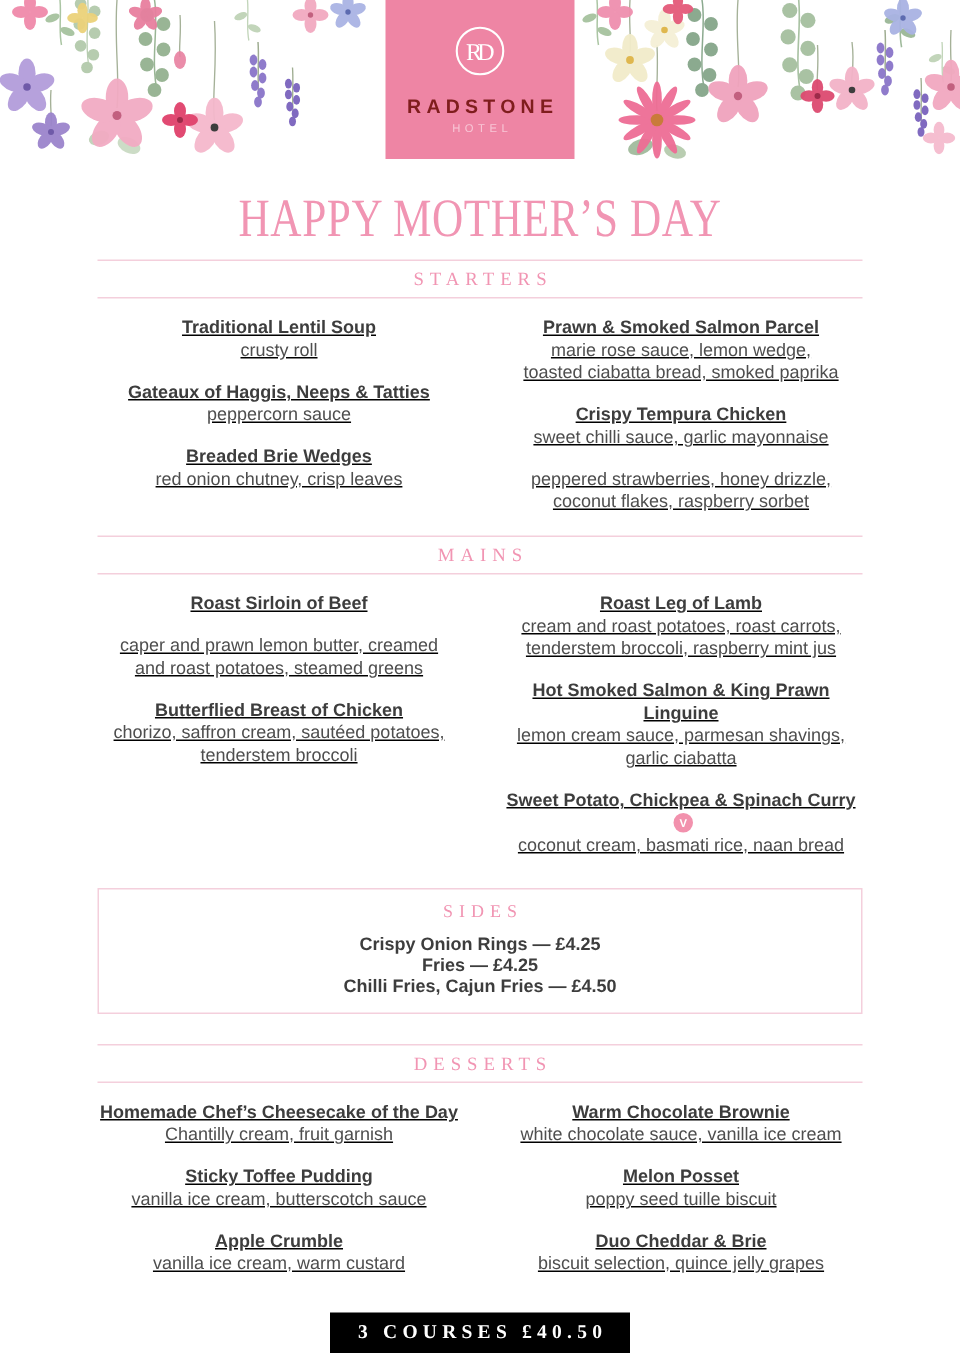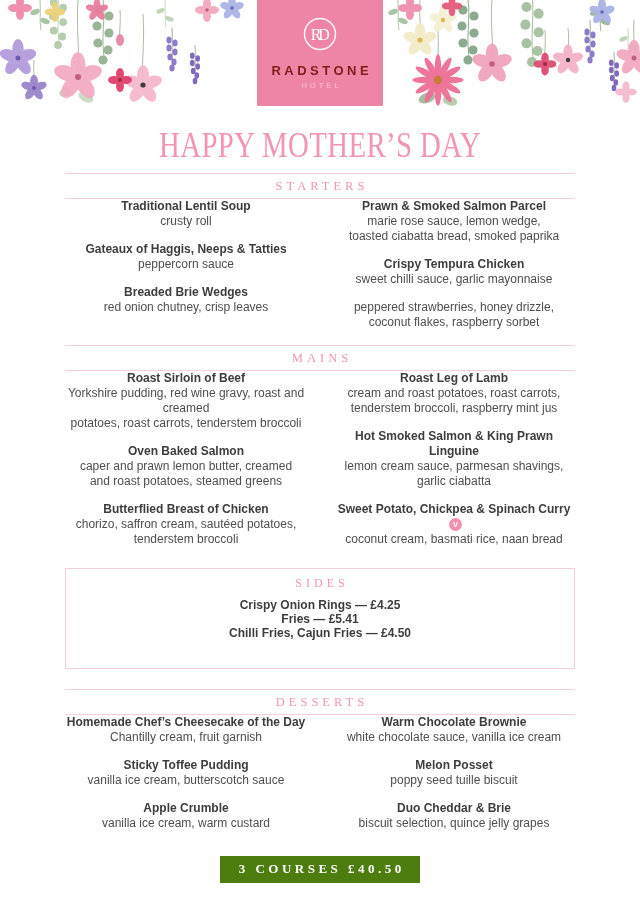--- a/index.html
+++ b/index.html
@@ -28,51 +28,51 @@
     font-family:"Liberation Serif", serif; font-weight:normal;
     font-size:36px; line-height:1; color:#f195b3;
     transform:scaleX(.8); letter-spacing:0.5px;
   }
 
   
   .content { width:510px; margin:0 auto; }
 
   .sec-head {
     border-top:1px solid #f4cfdc; border-bottom:1px solid #f4cfdc;
-    text-align:center; padding:5px 0 4px; 
+    text-align:center; padding:5px 0 4px; margin-bottom:12px;
     font-family:"Liberation Serif", serif; font-size:12.5px;
     letter-spacing:4px; text-indent:4px; color:#f195b3;
   }
   .menu-section { margin-bottom:2px; }
   .cols { display:grid; grid-template-columns:1fr 1fr; column-gap:26px; }
-  .col { text-align:center; }
+  .col { text-align:center;text-decoration:underline; }
   .item { margin-bottom:13px; }
   .item-name { font-size:12px; font-weight:bold; color:#3d3d3d; line-height:15px; }
   .item-desc { font-size:12px; color:#4e4e4e; line-height:15px; white-space:pre-line; }
 
   .badge {
     display:inline-flex; width:13px; height:13px; border-radius:50%;
     background:#f291ad; color:#ffffff; font-size:7.5px; font-weight:bold;
     align-items:center; justify-content:center; vertical-align:1px; margin-left:3px;
     font-family:"Liberation Sans", sans-serif;
   }
 
   
-  .sides-box { border:1px solid #f4cfdc; margin:8px 0 20px; padding:7px 6px 28px; }
+  .sides-box { border:1px solid #f4cfdc; margin:8px 0 20px; padding:7px 6px 11px; }
   .sides-head {
     text-align:center; font-family:"Liberation Serif", serif;
     font-size:12px; letter-spacing:4px; text-indent:4px; color:#f195b3; margin-bottom:7px;
   }
   .sides-row { display:grid; grid-template-columns:1fr; }
   .side-item { text-align:center; font-size:12px; font-weight:bold; color:#3d3d3d; }
 
   
   .offer-wrap { text-align:center; margin-top:12px; }
   .offer-btn {
-    display:inline-block; background:#4d7c0f; color:#ffffff;
+    display:inline-block; background:#000000; color:#ffffff;
     font-family:"Liberation Serif", serif; font-size:13px; font-weight:bold;
     letter-spacing:3.5px; text-indent:3.5px; padding:5px 15px 6px; border:none;
   }
 </style>
 </head>
 <body>
 
 <div class="page">
 
   <header class="hero">
@@ -253,25 +253,22 @@
         </div>
       </div>
     </section>
 
     <section class="menu-section">
       <div class="sec-head">MAINS</div>
       <div class="cols">
         <div class="col">
           <div class="item">
             <div class="item-name">Roast Sirloin of Beef</div>
-            <div class="item-desc">Yorkshire pudding, red wine gravy, roast and creamed
-potatoes, roast carrots, tenderstem broccoli</div>
-          </div>
-          <div class="item">
-            <div class="item-name">Oven Baked Salmon</div>
+          </div>
+          <div class="item">
             <div class="item-desc">caper and prawn lemon butter, creamed
 and roast potatoes, steamed greens</div>
           </div>
           <div class="item">
             <div class="item-name">Butterflied Breast of Chicken</div>
             <div class="item-desc">chorizo, saffron cream, sautéed potatoes, tenderstem broccoli</div>
           </div>
         </div>
         <div class="col">
           <div class="item">
@@ -288,21 +285,21 @@
             <div class="item-desc">coconut cream, basmati rice, naan bread</div>
           </div>
         </div>
       </div>
     </section>
 
     <section class="sides-box">
       <div class="sides-head">SIDES</div>
       <div class="sides-row">
         <div class="side-item">Crispy Onion Rings — £4.25</div>
-        <div class="side-item">Fries — £5.41</div>
+        <div class="side-item">Fries — £4.25</div>
         <div class="side-item">Chilli Fries, Cajun Fries — £4.50</div>
       </div>
     </section>
 
     <section class="menu-section">
       <div class="sec-head">DESSERTS</div>
       <div class="cols">
         <div class="col">
           <div class="item">
             <div class="item-name">Homemade Chef’s Cheesecake of the Day</div>

